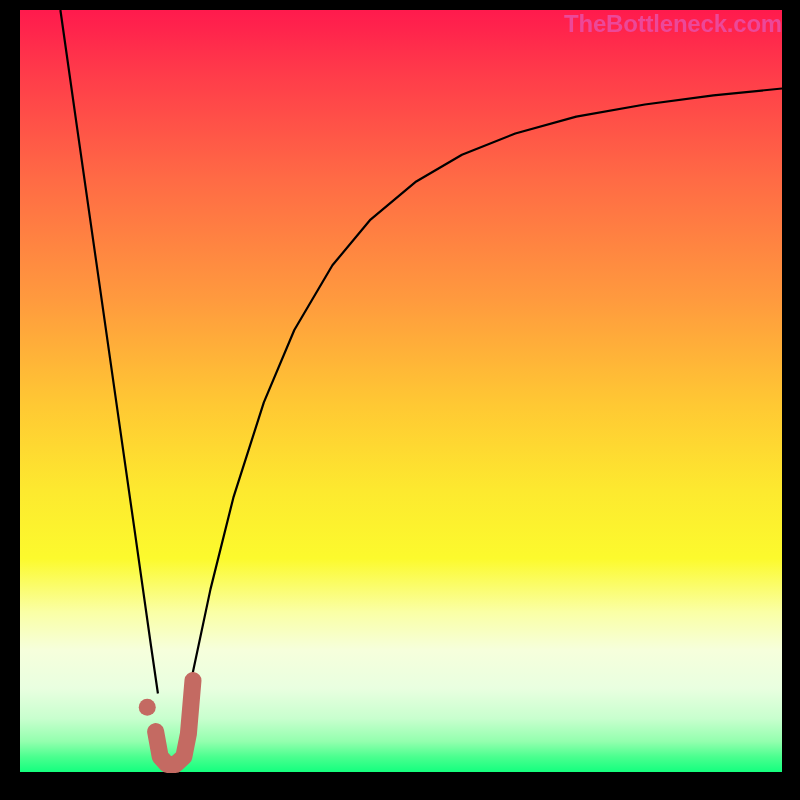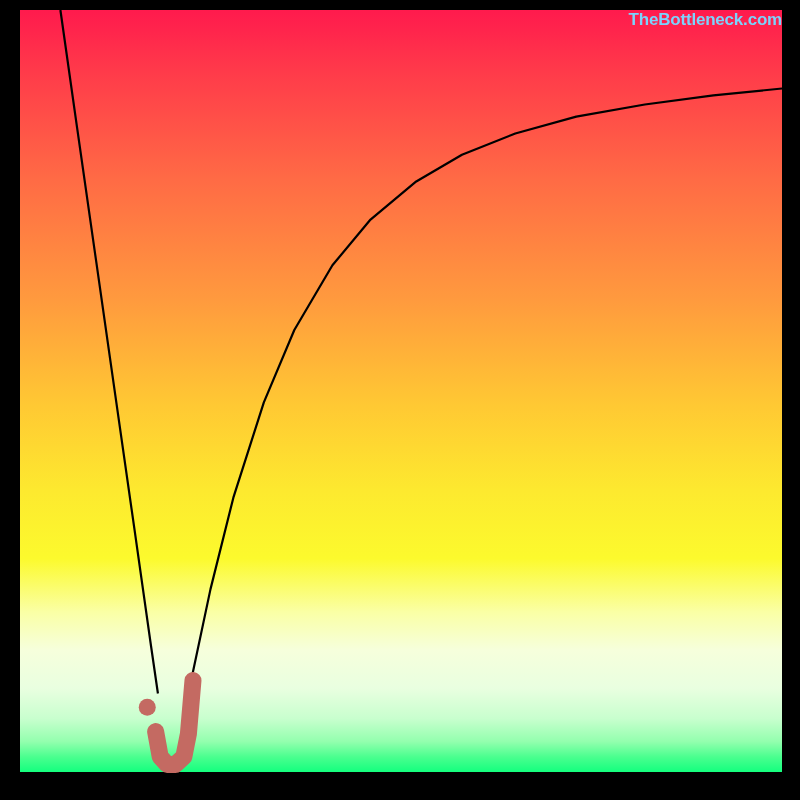--- a/index.html
+++ b/index.html
@@ -31,24 +31,24 @@
       #c8ffce 93%,
       #93ffae 96%,
       #4bff8f 98%,
       #14ff7e 100%
     );
   }
   .watermark {
     position: absolute;
     top: 10px;
     right: 18px;
-    color: #7dd3fc;
+    color: #ec4899;
     font-family: "Trebuchet MS", Arial, sans-serif;
     font-weight: bold;
-    font-size: 17px;
+    font-size: 24px;
     letter-spacing: -0.2px;
   }
   svg.curves {
     position: absolute;
     left: 0; top: 0;
     width: 100%;
     height: 100%;
     overflow: visible;
   }
 </style>

